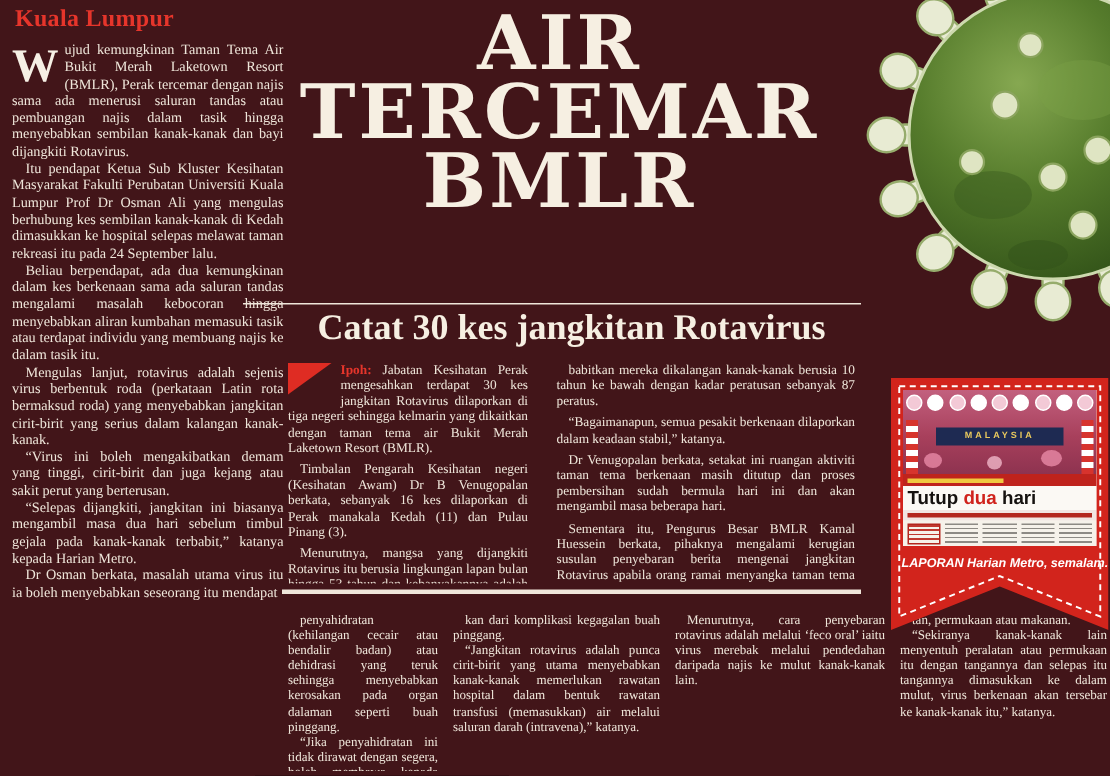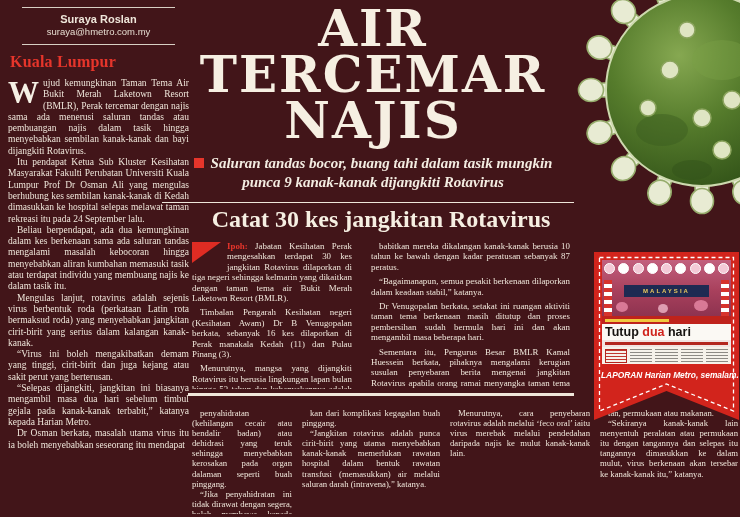--- a/index.html
+++ b/index.html
@@ -117,40 +117,33 @@
       <circle cx="118" cy="70" r="9" fill="#dfe5c3" stroke="#8ba45e" stroke-width="1.5"></circle>
       <circle cx="150" cy="118" r="9" fill="#dfe5c3" stroke="#8ba45e" stroke-width="1.5"></circle>
       <circle cx="96" cy="108" r="8" fill="#dfe5c3" stroke="#8ba45e" stroke-width="1.5"></circle>
       <circle cx="170" cy="150" r="9" fill="#dfe5c3" stroke="#8ba45e" stroke-width="1.5"></circle>
       <circle cx="135" cy="30" r="8" fill="#dfe5c3" stroke="#8ba45e" stroke-width="1.5"></circle>
       <circle cx="180" cy="100" r="9" fill="#dfe5c3" stroke="#8ba45e" stroke-width="1.5"></circle>
     </svg>
   </div>
 
   <aside class="left-col">
-    <div class="byline">
-      <div class="author">Suraya Roslan</div>
-      <div class="email">suraya@hmetro.com.my</div>
-    </div>
     <div class="dateline">Kuala Lumpur</div>
     <div class="bodytext">
       <p><span class="dropcap">W</span><span>ujud kemungkinan Taman Tema Air Bukit Merah Laketown Resort (BMLR), Perak tercemar dengan najis sama ada menerusi saluran tandas atau pembuangan najis dalam tasik hingga menyebabkan sembilan kanak-kanak dan bayi dijangkiti Rotavirus.</span></p>
       <span><p class="indent">Itu pendapat Ketua Sub Kluster Kesihatan Masyarakat Fakulti Perubatan Universiti Kuala Lumpur Prof Dr Osman Ali yang mengulas berhubung kes sembilan kanak-kanak di Kedah dimasukkan ke hospital selepas melawat taman rekreasi itu pada 24 September lalu.</p><p class="indent">Beliau berpendapat, ada dua kemungkinan dalam kes berkenaan sama ada saluran tandas mengalami masalah kebocoran hingga menyebabkan aliran kumbahan memasuki tasik atau terdapat individu yang membuang najis ke dalam tasik itu.</p><p class="indent">Mengulas lanjut, rotavirus adalah sejenis virus berbentuk roda (perkataan Latin rota bermaksud roda) yang menyebabkan jangkitan cirit-birit yang serius dalam kalangan kanak-kanak.</p><p class="indent">“Virus ini boleh mengakibatkan demam yang tinggi, cirit-birit dan juga kejang atau sakit perut yang berterusan.</p><p class="indent">“Selepas dijangkiti, jangkitan ini biasanya mengambil masa dua hari sebelum timbul gejala pada kanak-kanak terbabit,” katanya kepada Harian Metro.</p><p class="indent">Dr Osman berkata, masalah utama virus itu ia boleh menyebabkan seseorang itu mendapat</p></span>
     </div>
   </aside>
 
   <div class="headline-zone">
     <h1 class="main-head">
       <span>AIR</span><br>
       <span>TERCEMAR</span><br>
-      <span>NAJIS</span>
+      <span>BMLR</span>
     </h1>
-    <div class="standfirst">
-      <span class="sq-bullet"></span><span>Saluran tandas bocor, buang tahi dalam tasik mungkin punca 9 kanak-kanak dijangkiti Rotavirus</span>
-    </div>
   </div>
 
   <section class="catat">
     <div class="rule-thin"></div>
     <h2 class="catat-title">Catat 30 kes jangkitan Rotavirus</h2>
     <div class="catat-cols">
       <div class="catat-col1">
         <p><span class="ipoh-triangle"></span><span class="ipoh-label">Ipoh:</span> <span>Jabatan Kesihatan Perak mengesahkan terdapat 30 kes jangkitan Rotavirus dilaporkan di tiga negeri sehingga kelmarin yang dikaitkan dengan taman tema air Bukit Merah Laketown Resort (BMLR).</span></p>
         <span><p class="indent">Timbalan Pengarah Kesihatan negeri (Kesihatan Awam) Dr B Venugopalan berkata, sebanyak 16 kes dilaporkan di Perak manakala Kedah (11) dan Pulau Pinang (3).</p><p class="indent">Menurutnya, mangsa yang dijangkiti Rotavirus itu berusia lingkungan lapan bulan hingga 53 tahun dan kebanyakannya adalah kanak-kanak berusia bawah 10 tahun.</p><p class="indent">“Sebanyak 26 daripada 30 kes adalah mem-</p></span>
       </div>

